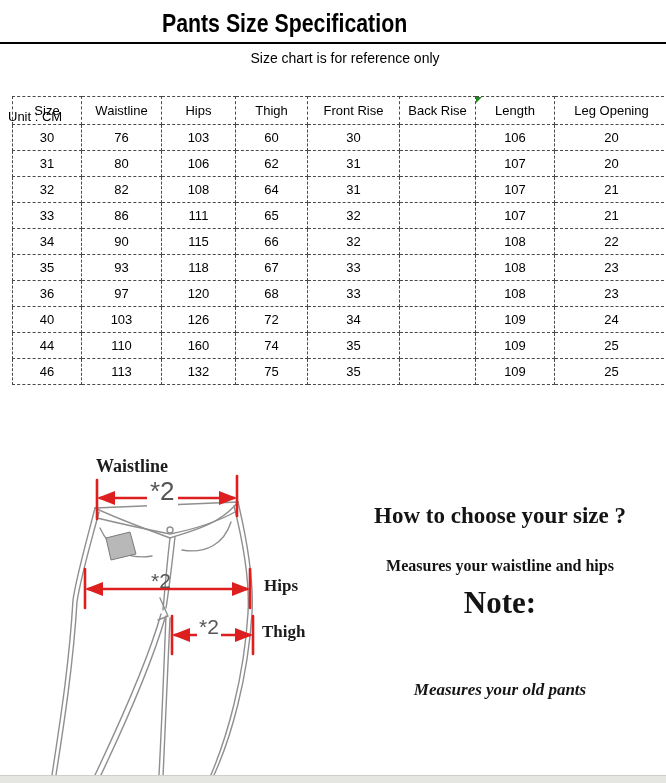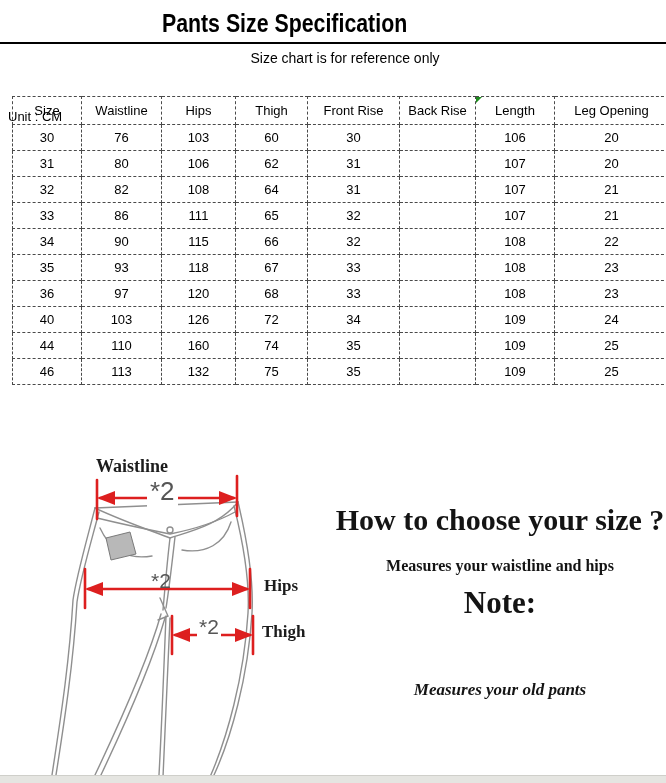--- a/index.html
+++ b/index.html
@@ -42,21 +42,21 @@
   .lbl-hips{left:264px;top:131px;font-size:17px;}
   .lbl-thigh{left:262px;top:177px;font-size:17px;}
   .x2{position:absolute;color:#565656;font-family:"Liberation Sans",sans-serif;}
   .x2-waist{left:147px;top:31px;font-size:26px;background:#fff;padding:0 3px;}
   .x2-hips{left:151px;top:124px;font-size:21px;}
   .x2-thigh{left:197px;top:170px;font-size:21px;background:#fff;padding:0 2px;}
   
   .guide{position:absolute;left:335px;top:495px;width:330px;height:280px;
          font-family:"Liberation Serif",serif;color:#141414;}
   .guide div{position:absolute;width:100%;text-align:center;font-weight:bold;}
-  .g-heading{top:8px;font-size:30px;}
+  .g-heading{top:8px;font-size:23px;}
   .g-line1{top:62px;font-size:16px;}
   .g-note{top:90px;font-size:31px;}
   .g-note1{top:185px;font-size:17px;font-style:italic;}
   .g-note2{top:240px;font-size:17px;}
   
   .footer-strip{position:absolute;left:0;bottom:0;width:666px;height:7px;
                 background:#e5e5e1;border-top:1px solid #cfcfca;}
 </style>
 </head>
 <body>

